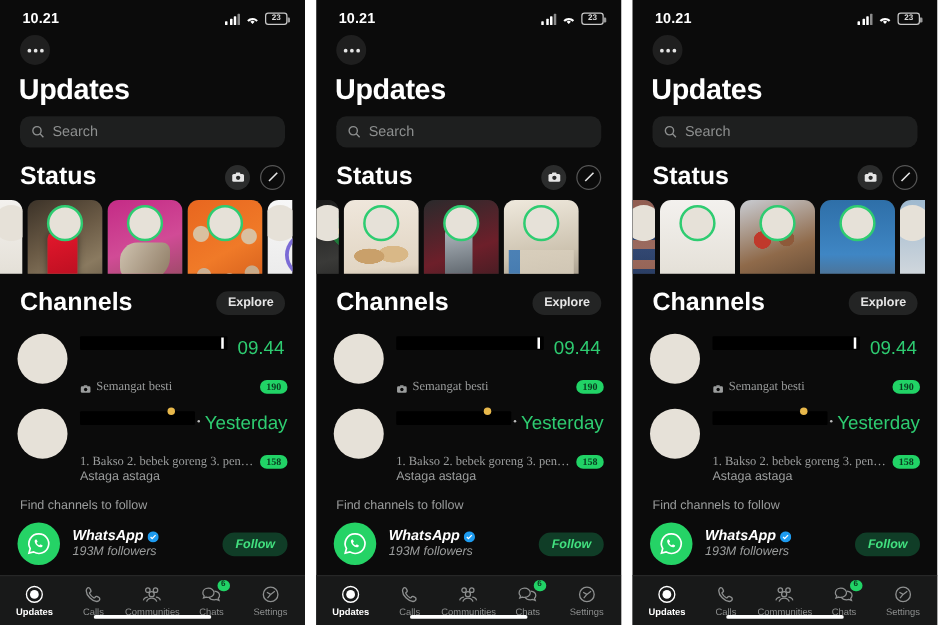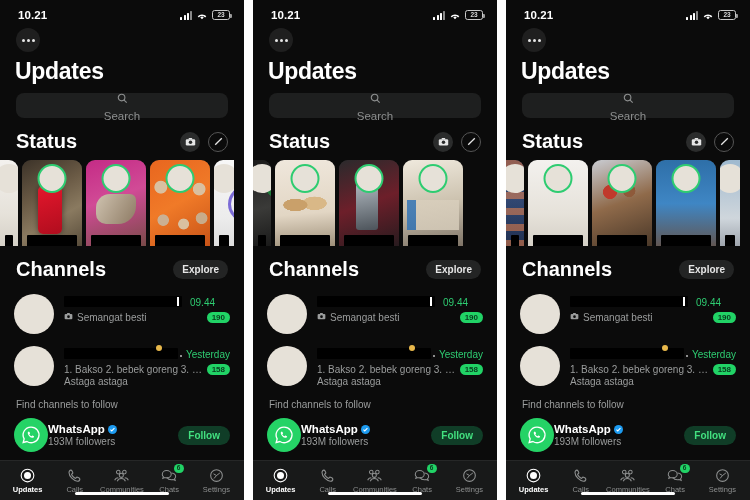--- a/index.html
+++ b/index.html
@@ -54,21 +54,21 @@
     background: #1f1f1f; display: flex; align-items: center;
     justify-content: center; gap: 2px;
   }
   .dots-btn i { width: 3px; height: 3px; border-radius: 50%; background: #e6e6e6; display: block; }
   .title {
     color: #fff; font-size: 23px; font-weight: bold; letter-spacing: -0.3px;
     margin-top: 6px; margin-bottom: 8px; margin-left: -1px;
   }
   .search {
     height: 25px; border-radius: 8px; background: #1e1f1f;
-    display: flex; align-items: center; gap: 6px; padding: 0 9px; flex-direction: column;
+    display: flex; align-items: center; gap: 6px; padding: 0 9px;
   }
   .search svg { flex: 0 0 auto; }
   .search-ph { color: #8d8f8f; font-size: 11.5px; }
 
   
   .sec-head {
     display: flex; align-items: center; justify-content: space-between;
     padding: 12px 16px 7px 16px;
   }
   .sec-title { color: #fff; font-size: 20px; font-weight: bold; }
@@ -157,36 +157,36 @@
     margin-right: 8px; position: relative; max-width: 118px;
   }
   .chan-name-redact:after {
     content: ""; position: absolute; right: 3px; top: 1px; width: 2px; height: 9px; background: #fff;
   }
   .chan-name-redact.dot2:after { right: -4px; top: 7px; width:2px;height:2px;border-radius:50%;background:#bbb;}
   .chan-name-redact.emoji:before {
     content:""; position:absolute; right: 16px; top:-3px; width:6px;height:6px;border-radius:50%;
     background:#e8b84b;
   }
-  .chan-time { color: #2ecc71; font-size: 10px; flex: 0 0 auto; white-space: nowrap; padding-top: 1px; }
+  .chan-time { color: #2ecc71; font-size: 15px; flex: 0 0 auto; white-space: nowrap; padding-top: 1px; }
   .chan-sub {
-    display: flex; align-items: flex-start; gap: 4px; margin-top: 4px;
+    display: flex; align-items: flex-end; gap: 4px; margin-top: 17px; font-family: Liberation Serif, serif;
   }
   .chan-sub-txt { color: #9b9d9d; font-size: 10px; white-space: nowrap; overflow: hidden; text-overflow: ellipsis; flex: 1 1 auto;}
   .chan-sub2 { color: #9b9d9d; font-size: 10px; margin-top: 1px; }
   .badge {
     background: #21d366; color: #0a3d20; font-size: 8px; font-weight: bold;
     border-radius: 8px; padding: 1.5px 5px; flex: 0 0 auto; line-height: 1;
   }
   .cam-ic { flex: 0 0 auto; }
   .find-txt { color: #9b9d9d; font-size: 10px; padding: 6px 16px 2px 16px; }
 
   
   .sug-row {
-    display: flex; align-items: center; padding: 6px 14px 8px 14px;
+    display: flex; align-items: center; gap: 10px; padding: 6px 14px 8px 14px; font-style: italic;
   }
   .wa-logo {
     width: 34px; height: 34px; border-radius: 50%; flex: 0 0 34px;
     background: #25d366; display: flex; align-items: center; justify-content: center;
   }
   .sug-body { flex: 1 1 auto; min-width: 0; }
   .sug-name { display: flex; align-items: center; gap: 3px; }
   .sug-name span { color: #fff; font-size: 11.5px; font-weight: bold; }
   .verif { width: 9px; height: 9px; flex: 0 0 9px; }
   .sug-sub { color: #9b9d9d; font-size: 10px; margin-top: 1px; }

